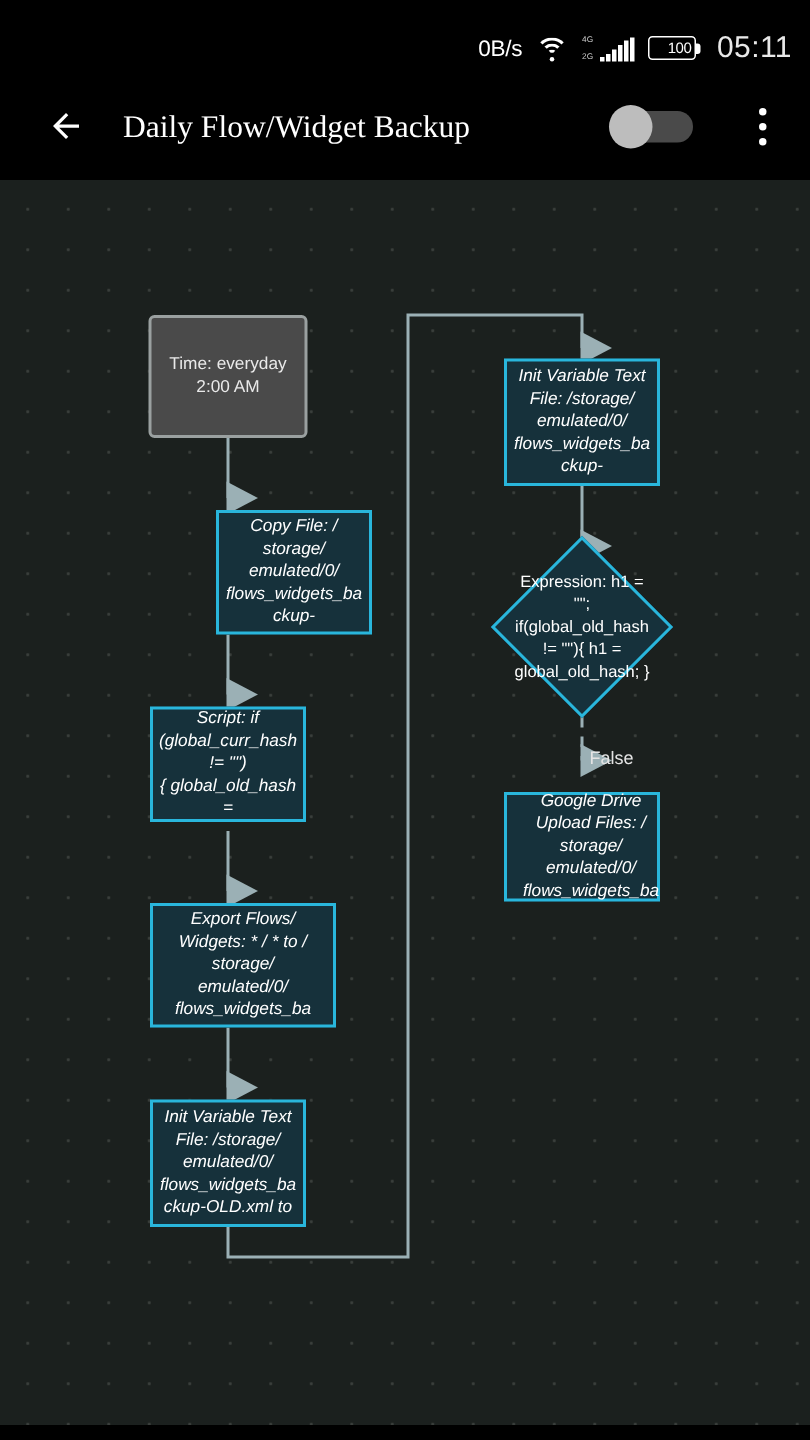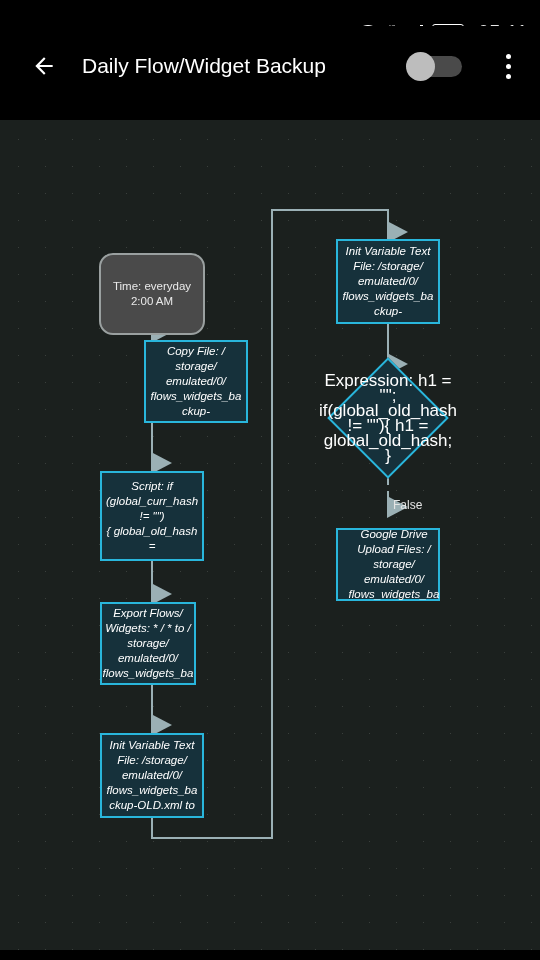--- a/index.html
+++ b/index.html
@@ -47,22 +47,22 @@
   .battery .body {
     border: 1.5px solid #fff; border-radius: 3px; height: 16px; min-width: 32px;
     display: flex; align-items: center; justify-content: flex-end;
     font-size: 10px; color: #fff; padding: 0 2px; letter-spacing: -0.3px;
   }
   .battery .cap { width: 3px; height: 7px; background: #fff; border-radius: 0 2px 2px 0; }
   .clock { color: #e8e8e8; font-size: 20px; letter-spacing: 0.3px; margin-left: 2px; }
 
   
   .appbar {
-    position: absolute; top: 26px; left: 0; width: 540px; height: 80px;
-    background: #000; display: flex; align-items: center;
+    position: absolute; top: 44px; left: 0; width: 540px; height: 80px;
+    background: #000; display: flex; align-items: center; font-family: Liberation Serif, serif;
   }
   .back-btn { width: 56px; height: 56px; margin-left: 16px; display: flex;
     align-items: center; justify-content: center; cursor: pointer; }
   .back-btn svg { width: 26px; height: 26px; }
   .app-title { color: #fff; font-size: 21px; margin-left: 10px; flex: 1;
     white-space: nowrap; overflow: hidden; }
   .toggle { width: 56px; height: 28px; position: relative; margin-right: 22px; cursor: pointer; }
   .toggle .track { position: absolute; left: 10px; top: 4px; width: 46px; height: 21px;
     background: #4a4a4a; border-radius: 11px; }
   .toggle .thumb { position: absolute; left: 0; top: 0; width: 29px; height: 29px;
@@ -85,32 +85,32 @@
 
   svg.wires { position: absolute; top: 0; left: 0; width: 540px; height: 830px; }
 
   
   .node {
     position: absolute; display: flex; align-items: center; justify-content: center;
     text-align: center; color: #ffffff; font-size: 11.5px; line-height: 15px;
     padding: 4px 6px; white-space: pre-line;
   }
   .node.task { background: #16313b; border: 2px solid #29b6dc; font-style: italic; }
-  .node.trigger { background: #4a4a4a; border: 2px solid #9aa0a0; border-radius: 14px;
-    color: #e9e9e9; margin-top: 43px; }
+  .node.trigger { background: #4a4a4a; border: 2px solid #9aa0a0; border-radius: 4px;
+    color: #e9e9e9; }
   .diamond-wrap { position: absolute; }
   .diamond-shape {
     position: absolute; left: 0; top: 0; width: 100%; height: 100%;
     background: #16313b; border: 2px solid #29b6dc;
     transform: rotate(45deg);
   }
   .diamond-label {
     position: absolute; left: -12px; top: 0; width: calc(100% + 24px); height: 100%;
     display: flex; align-items: center; justify-content: center; text-align: center;
-    color: #fff; font-size: 17px; line-height: 15px; white-space: pre-line;
+    color: #fff; font-size: 11px; line-height: 15px; white-space: pre-line;
   }
   .edge-label {
     position: absolute; color: #e4e4e4; font-size: 12px;
   }
 </style>
 </head>
 <body>
 
 <div id="app">
 
@@ -199,29 +199,29 @@
     </div>
 
     <div class="node task" style="left:100px; top:220px; width:104px; height:83px;margin-left:44px;">
       <span>Copy File: /
 storage/
 emulated/0/
 flows_widgets_ba
 ckup-</span>
     </div>
 
-    <div class="node task" style="left:100px; top:351px; width:104px; height:90px;">
+    <div class="node task" style="left:100px; top:351px; width:104px; height:77px;">
       <span>Script: if
 (global_curr_hash
 != "")
 { global_old_hash
 =</span>
     </div>
 
-    <div class="node task" style="left:100px; top:482px; width:96px; height:83px;">
+    <div class="node task" style="left:100px; top:482px; width:124px; height:83px;">
       <span>Export Flows/
 Widgets: * / * to /
 storage/
 emulated/0/
 flows_widgets_ba</span>
     </div>
 
     <div class="node task" style="left:100px; top:613px; width:104px; height:85px;">
       <span>Init Variable Text
 File: /storage/

